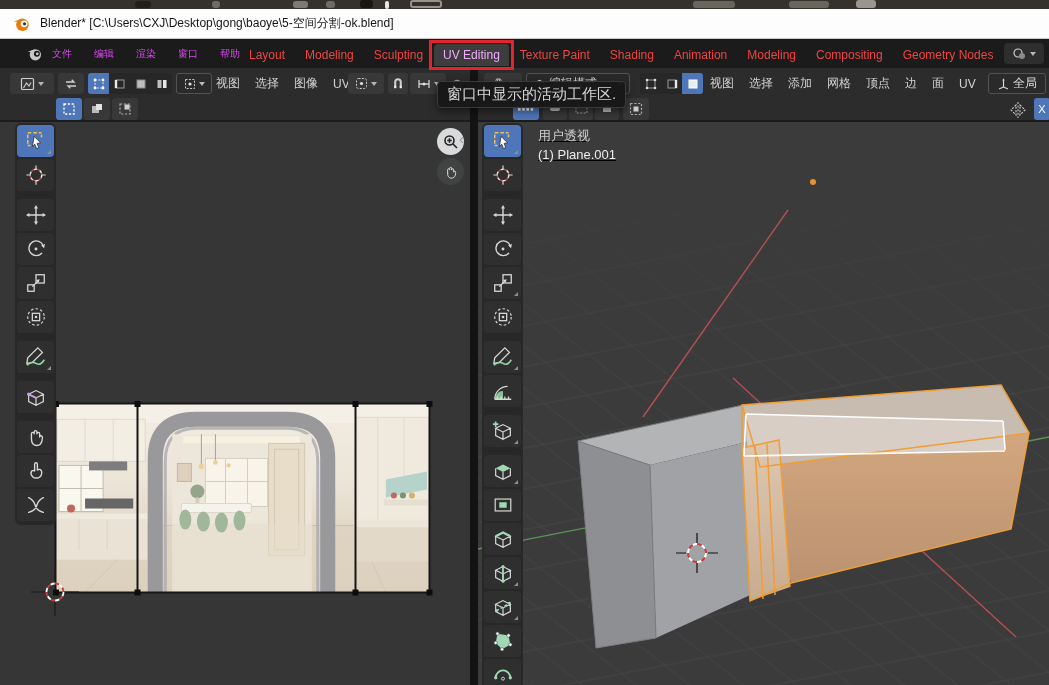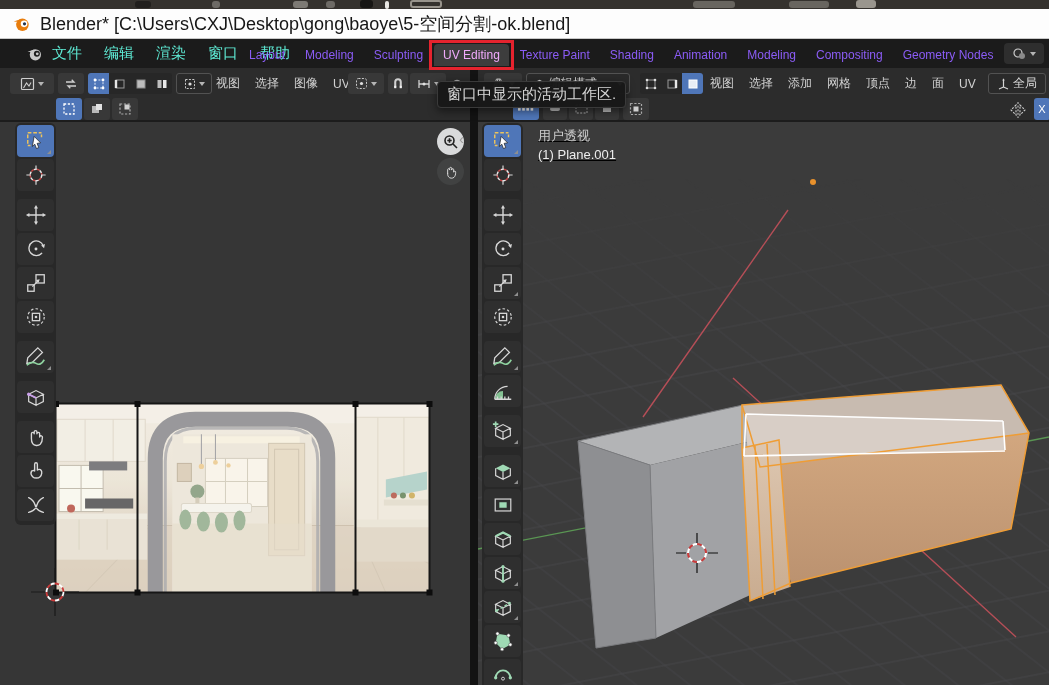--- a/index.html
+++ b/index.html
@@ -4,28 +4,28 @@
 <style>
   * { margin:0; padding:0; box-sizing:border-box; }
   body { background:#000; font-family:"Liberation Sans","DejaVu Sans",sans-serif; }
   #screen { position:relative; width:1049px; height:685px; background:#1d1d1d; overflow:hidden; }
 
   
   .topsliver { position:absolute; left:0; top:0; width:1049px; height:9px; background:#35322e; overflow:hidden; }
   .sliverbit { position:absolute; border-radius:3px; }
   .titlebar { position:absolute; left:0; top:9px; width:1049px; height:30px; background:#fdfdfd; display:flex; align-items:center; border-bottom:1px solid #c9c9c9; }
   .titlebar .logo { margin-left:12px; width:20px; height:20px; }
-  .titletext { margin-left:8px; font-size:18px; color:#161616; }
+  .titletext { margin-left:8px; font-size:12px; color:#161616; }
 
   .topbar { position:absolute; left:0; top:39px; width:1049px; height:29px; background:#1b1b1b; }
   .tb-logo { position:absolute; left:26px; top:6px; width:18px; height:18px; }
   .tb-menus { position:absolute; left:52px; top:0; height:29px; display:flex; gap:22px; align-items:center; }
-  .tb-menus span { font-size:15px; color:#5eead4; cursor:default; }
+  .tb-menus span { font-size:10px; color:#d946ef; cursor:default; }
   .tb-tabs { position:absolute; left:240px; top:3px; height:26px; display:flex; gap:2px; align-items:center; }
-  .tab { position:relative; font-size:12px; color:#8b5cf6; padding:4px 9px; border-radius:4px 4px 0 0; white-space:nowrap; }
+  .tab { position:relative; font-size:12px; color:#ef4444; padding:4px 9px; border-radius:4px 4px 0 0; white-space:nowrap; }
   .tab.active { background:#3d3d3d; color:#f0abfc; }
   .red-frame { position:absolute; left:-5px; top:-4px; right:-5px; height:30px; border:3px solid #e5232e; z-index:60; pointer-events:none; }
   .scene-btn { position:absolute; right:5px; top:4px; width:40px; height:21px; background:#2e2e2e; border-radius:4px; display:flex; align-items:center; justify-content:center; gap:3px; }
 
   
   .headers { position:absolute; left:0; top:68px; width:1049px; height:54px; background:#2c2c2c; border-bottom:2px solid #1c1c1c; }
   .hitem { position:absolute; height:21px; display:flex; align-items:center; }
   .hbtn { background:#383838; border-radius:3px; height:21px; display:flex; align-items:center; justify-content:center; gap:3px; padding:0 4px; }
   .hbtn.bordered { background:#2a2a2a; border:1px solid #525252; }
   .caret { width:0; height:0; border-left:3.5px solid transparent; border-right:3.5px solid transparent; border-top:4px solid #b5b5b5; }

